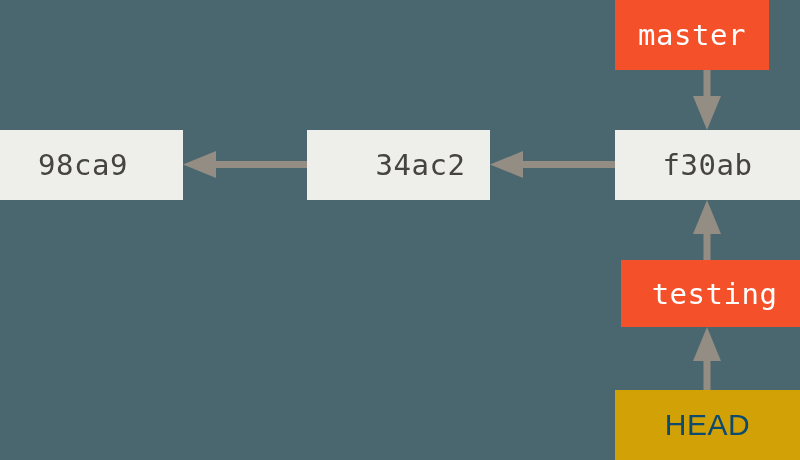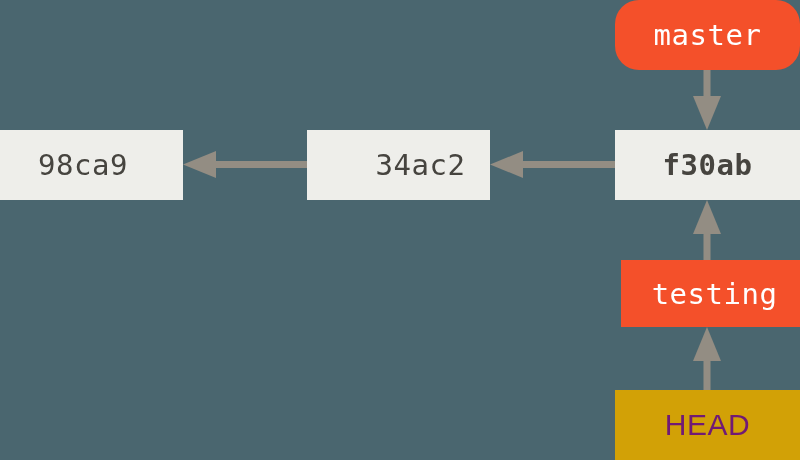--- a/index.html
+++ b/index.html
@@ -34,21 +34,21 @@
     font-size: 29px;
   }
   .branch-label {
     background: #f4502a;
     color: #ffffff;
     font-family: "DejaVu Sans Mono", "Liberation Mono", monospace;
     font-size: 29px;
   }
   .head-label {
     background: #d2a106;
-    color: #701a75;
+    color: #0c4a6e;
     font-family: "Liberation Sans", sans-serif;
     font-size: 30px;
   }
   .arrow-svg {
     position: absolute;
     top: 0;
     left: 0;
     width: 800px;
     height: 460px;
     pointer-events: none;
@@ -91,25 +91,25 @@
   </svg>
 
   <div class="node commit" style="left:-17px; top:130px; width:200px; height:70px;">
     <span>98ca9</span>
   </div>
 
   <div class="node commit" style="left:307px; top:130px; width:183px; height:70px;padding-left:44px;">
     <span>34ac2</span>
   </div>
 
-  <div class="node commit" style="left:615px; top:130px; width:185px; height:70px;font-weight:bold;">
+  <div class="node commit" style="left:615px; top:130px; width:185px; height:70px;">
     <span>f30ab</span>
   </div>
 
-  <div class="node branch-label" style="left:615px; top:0px; width:185px; height:70px;border-radius:24px;">
+  <div class="node branch-label" style="left:615px; top:0px; width:154px; height:70px;">
     <span>master</span>
   </div>
 
   <div class="node branch-label" style="left:621px; top:260px; width:187px; height:67px;">
     <span>testing</span>
   </div>
 
   <div class="node head-label" style="left:615px; top:390px; width:185px; height:70px;">
     <span>HEAD</span>
   </div>

